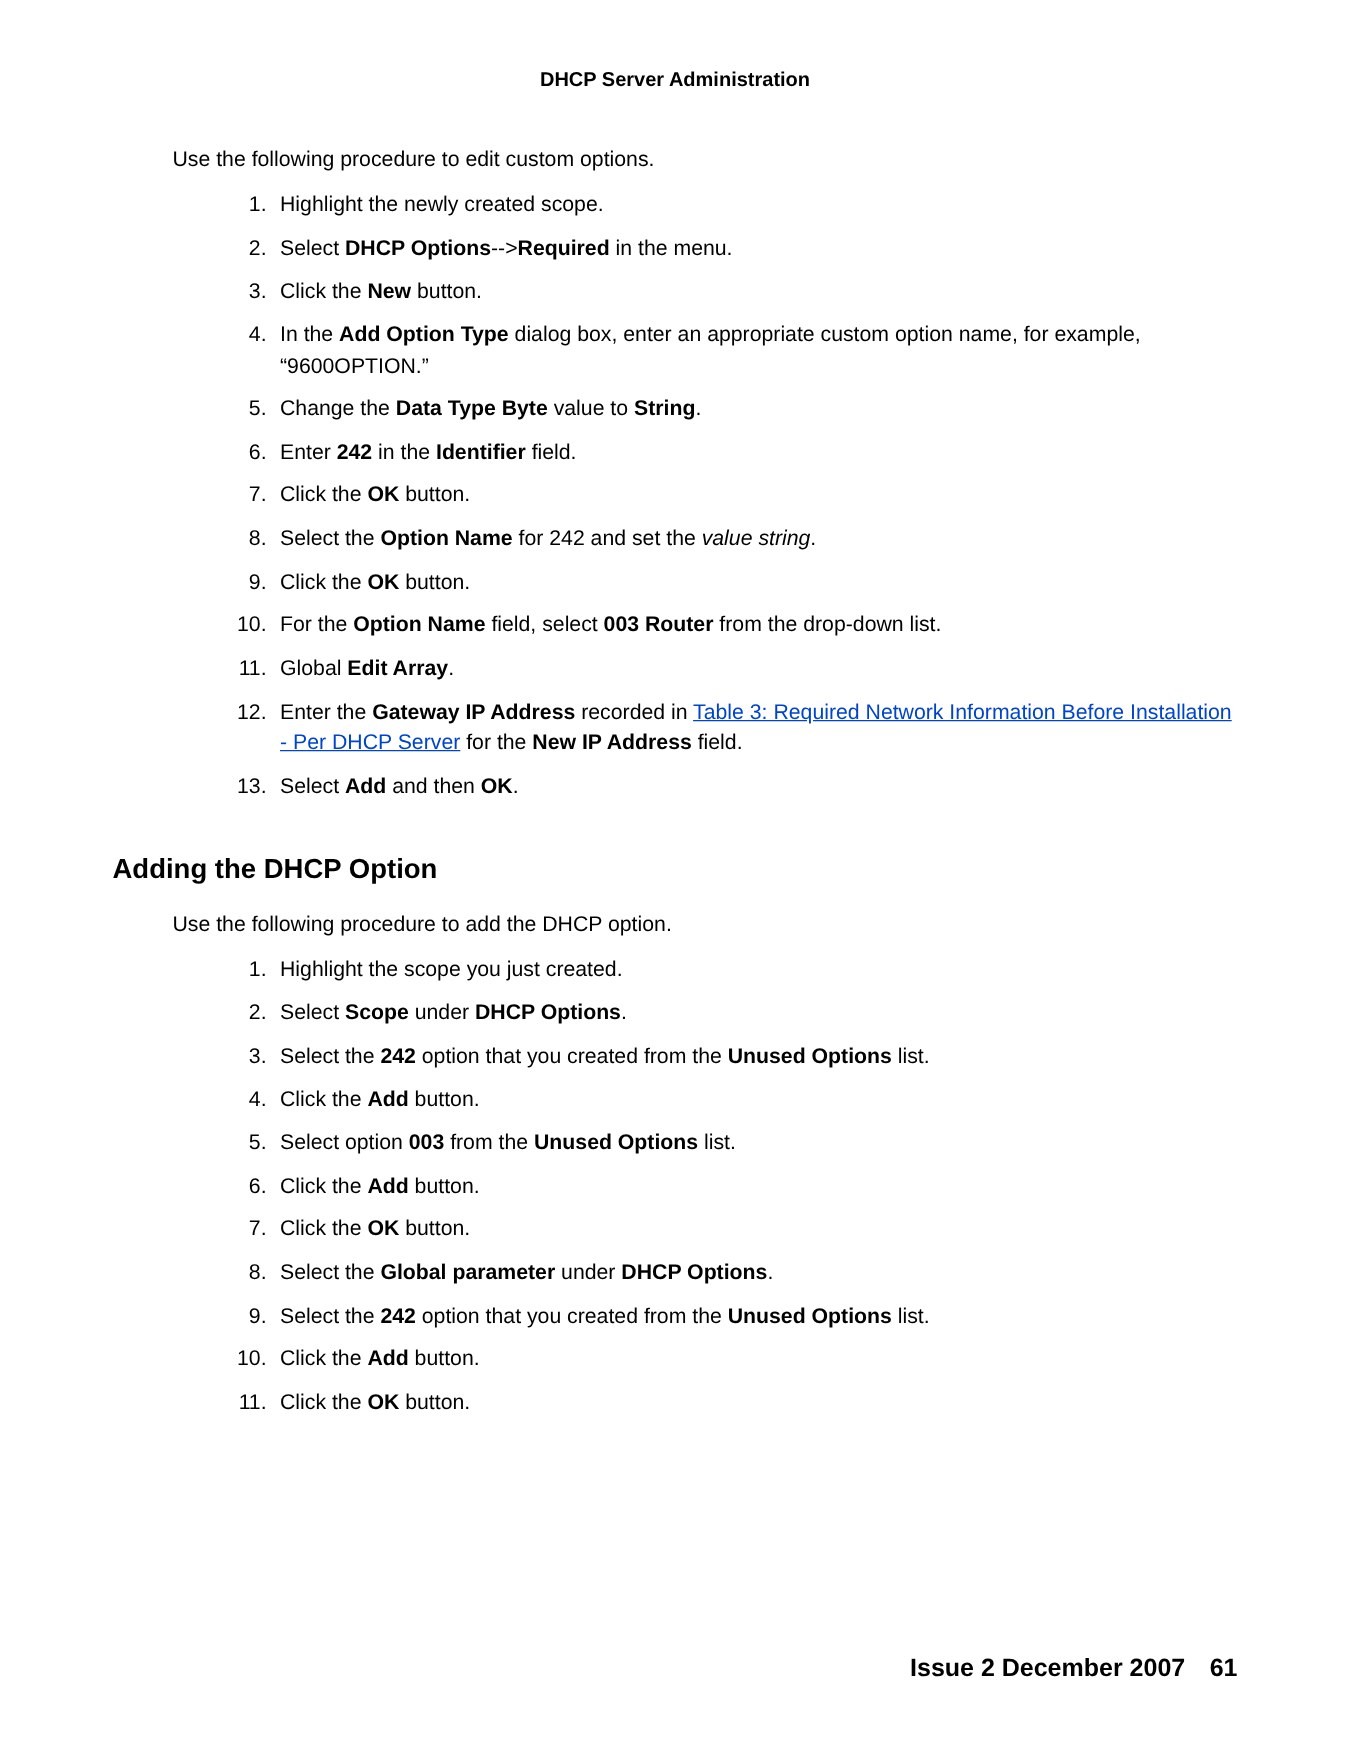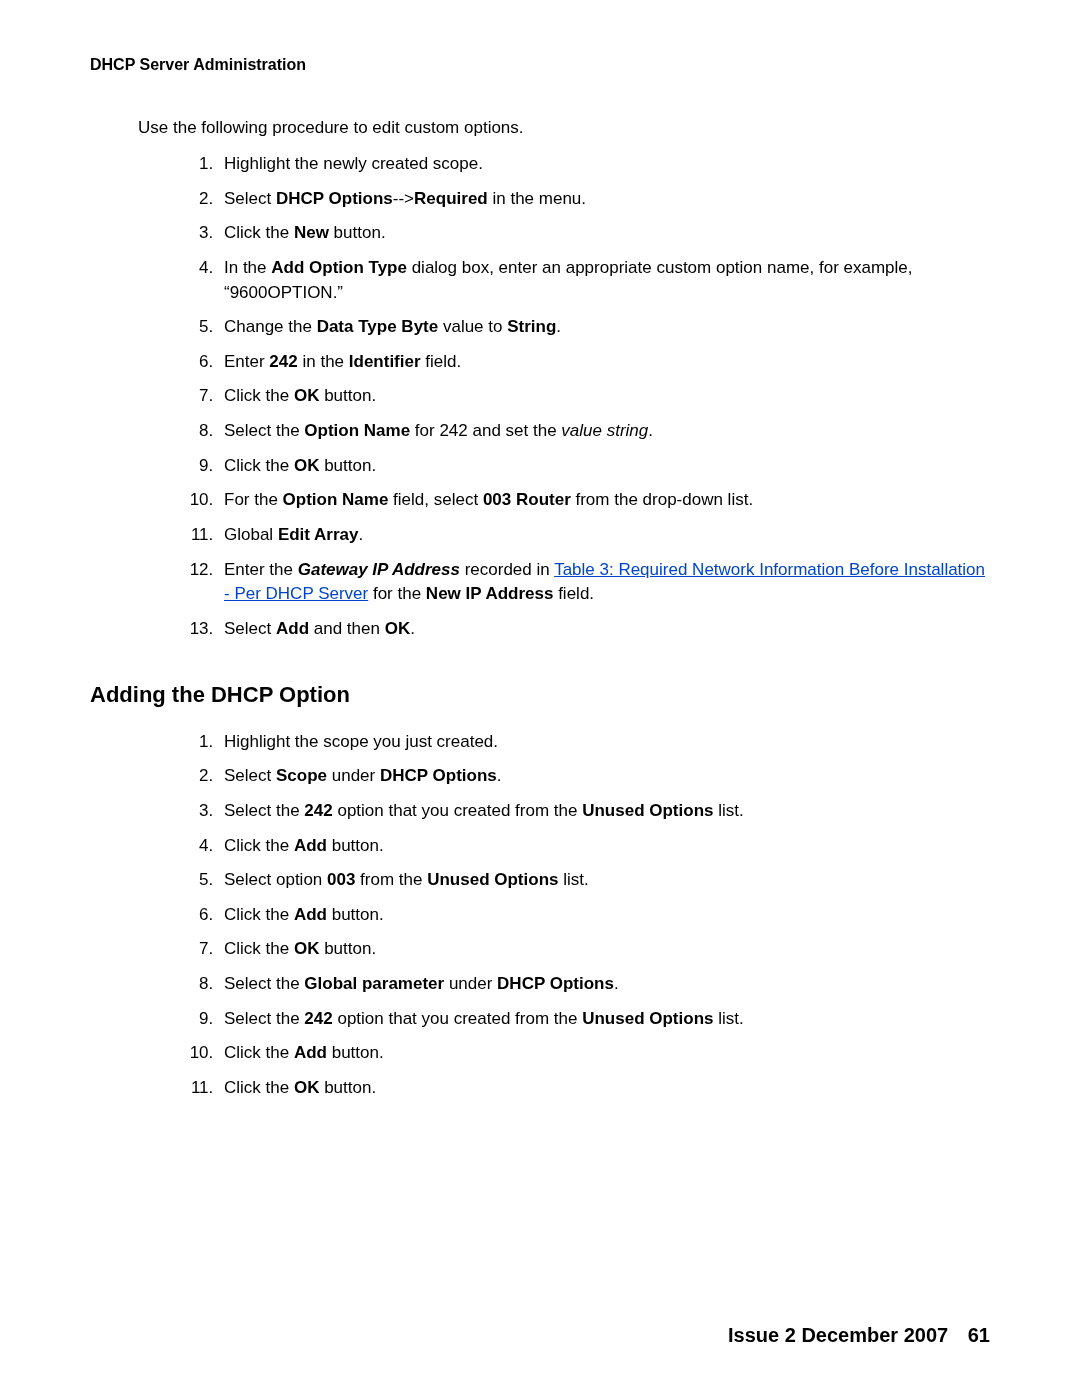--- a/index.html
+++ b/index.html
@@ -10,21 +10,21 @@
     color: #000;
     width: 1080px;
   }
   .page {
     padding: 56px 90px 60px 90px;
     box-sizing: border-box;
     min-height: 1397px;
     position: relative;
   }
   .header-right {
-    text-align: left;
+    text-align: center;
     font-weight: bold;
     font-size: 16px;
     margin-bottom: 44px;
   }
   h2.section {
     font-size: 22px;
     font-weight: bold;
     margin: 0 0 22px 0;
   }
   .intro {
@@ -39,21 +39,21 @@
   }
   ol.steps > li {
     margin-bottom: 10px;
     padding-left: 6px;
   }
   .sub {
     margin: 10px 0 10px 40px;
   }
   .b { font-weight: bold; }
   .i { font-style: italic; }
-  .bi { font-weight: bold; font-style: italic; }
+  .bi { font-weight: bold; }
   .link { color: #0044cc; text-decoration: underline; }
   .footer {
     position: absolute;
     bottom: 50px;
     right: 90px;
     font-size: 20px;
     font-weight: bold;
   }
   .footer .page-num { margin-left: 14px; }
 </style>
@@ -77,20 +77,21 @@
     </li>
     <li><span>Select the </span><span class="b">Option Name</span><span> for 242 and set the </span><span class="i">value string</span><span>.</span></li>
     <li><span>Click the </span><span class="b">OK</span><span> button.</span></li>
     <li><span>For the </span><span class="b">Option Name</span><span> field, select </span><span class="b">003 Router</span><span> from the drop-down list.</span></li>
     <li><span>Global </span><span class="b">Edit Array</span><span>.</span></li>
     <li><span>Enter the </span><span class="bi">Gateway IP Address</span><span> recorded in </span><a href="#" class="link">Table 3:  Required Network Information Before Installation - Per DHCP Server</a><span> for the </span><span class="b">New IP Address</span><span> field.</span></li>
     <li><span>Select </span><span class="b">Add</span><span> and then </span><span class="b">OK</span><span>.</span></li>
   </ol>
 
   <h2 class="section">Adding the DHCP Option</h2>
+  <p class="intro">Use the following procedure to add the DHCP option.</p>
 
   <ol class="steps">
     <li><span>Highlight the scope you just created.</span></li>
     <li><span>Select </span><span class="b">Scope</span><span> under </span><span class="b">DHCP Options</span><span>.</span></li>
     <li><span>Select the </span><span class="b">242</span><span> option that you created from the </span><span class="b">Unused Options</span><span> list.</span></li>
     <li><span>Click the </span><span class="b">Add</span><span> button.</span></li>
     <li><span>Select option </span><span class="b">003</span><span> from the </span><span class="b">Unused Options</span><span> list.</span></li>
     <li><span>Click the </span><span class="b">Add</span><span> button.</span></li>
     <li><span>Click the </span><span class="b">OK</span><span> button.</span></li>
     <li><span>Select the </span><span class="b">Global parameter</span><span> under </span><span class="b">DHCP Options</span><span>.</span></li>

